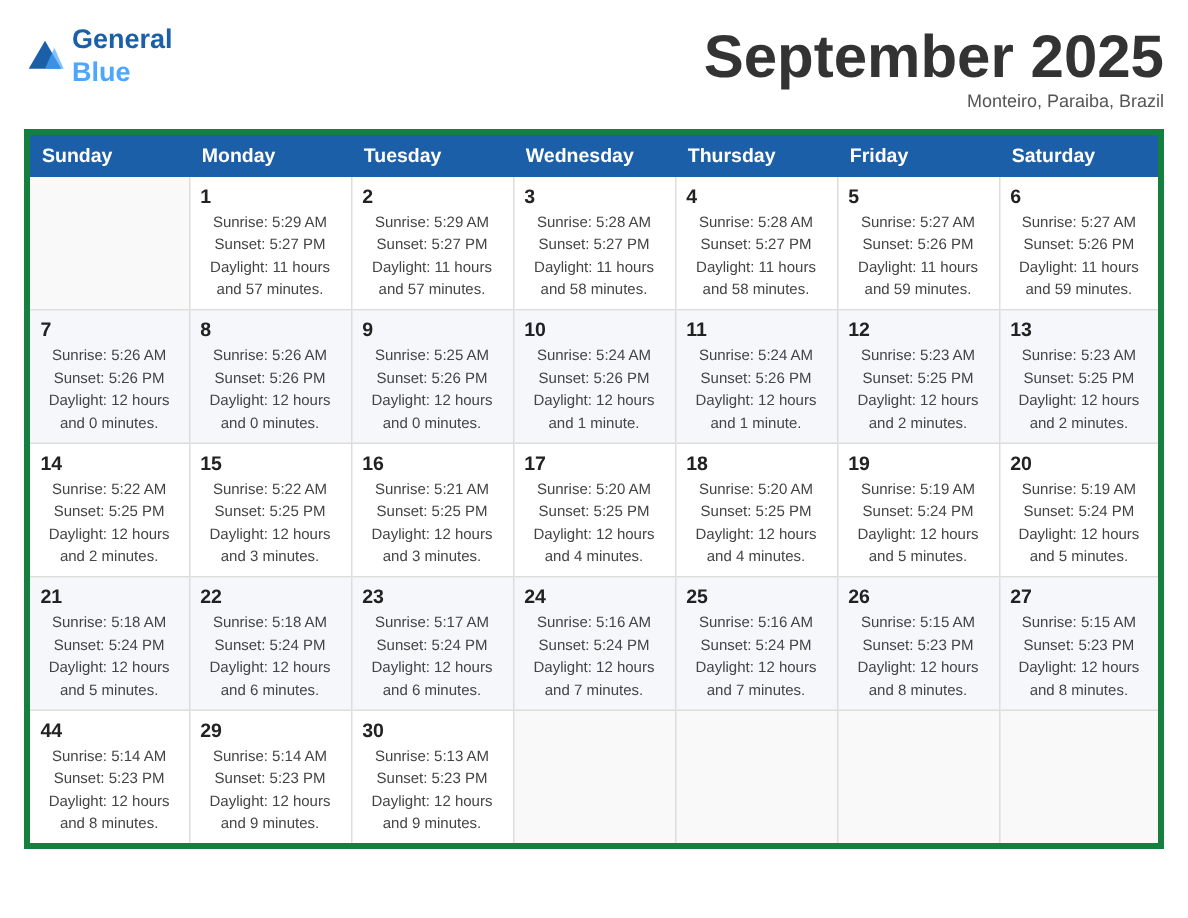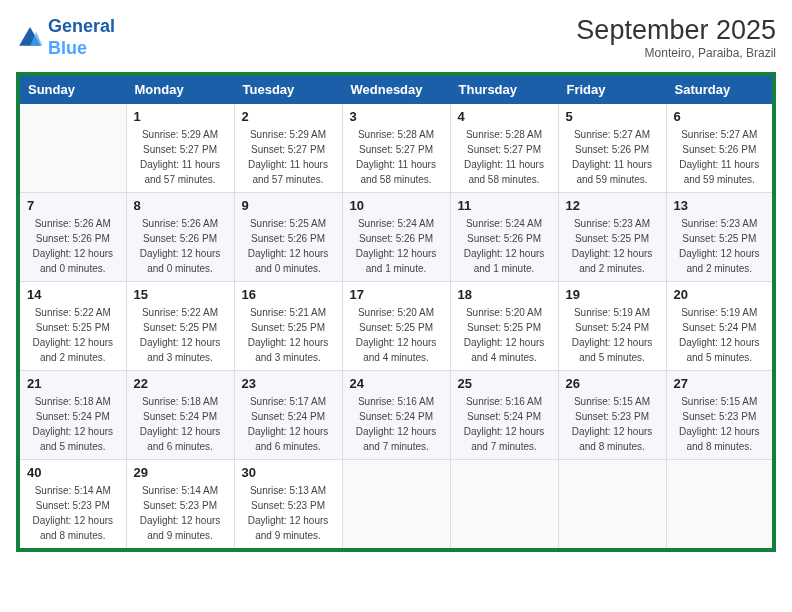--- a/index.html
+++ b/index.html
@@ -31,22 +31,22 @@
       color: #1a5fa8;
     }
     .logo-icon {
       width: 28px;
       height: 28px;
     }
     .title-block {
       text-align: right;
     }
     .month-title {
-      font-size: 27px;
-      font-weight: normal;
+      font-size: 40px;
+      font-weight: bold;
       color: #333;
       line-height: 1.1;
     }
     .location {
       font-size: 12px;
       color: #555;
     }
     table {
       width: 100%;
       border-collapse: collapse;
@@ -315,21 +315,21 @@
         <td>
           <div class="day-number">27</div>
           <div class="day-info" style="white-space: pre-line;">Sunrise: 5:15 AM
 Sunset: 5:23 PM
 Daylight: 12 hours
 and 8 minutes.</div>
         </td>
       </tr>
       <tr>
         <td>
-          <div class="day-number">40</div>
+          <div class="day-number">44</div>
           <div class="day-info" style="white-space: pre-line;">Sunrise: 5:14 AM
 Sunset: 5:23 PM
 Daylight: 12 hours
 and 8 minutes.</div>
         </td>
         <td>
           <div class="day-number">29</div>
           <div class="day-info" style="white-space: pre-line;">Sunrise: 5:14 AM
 Sunset: 5:23 PM
 Daylight: 12 hours

